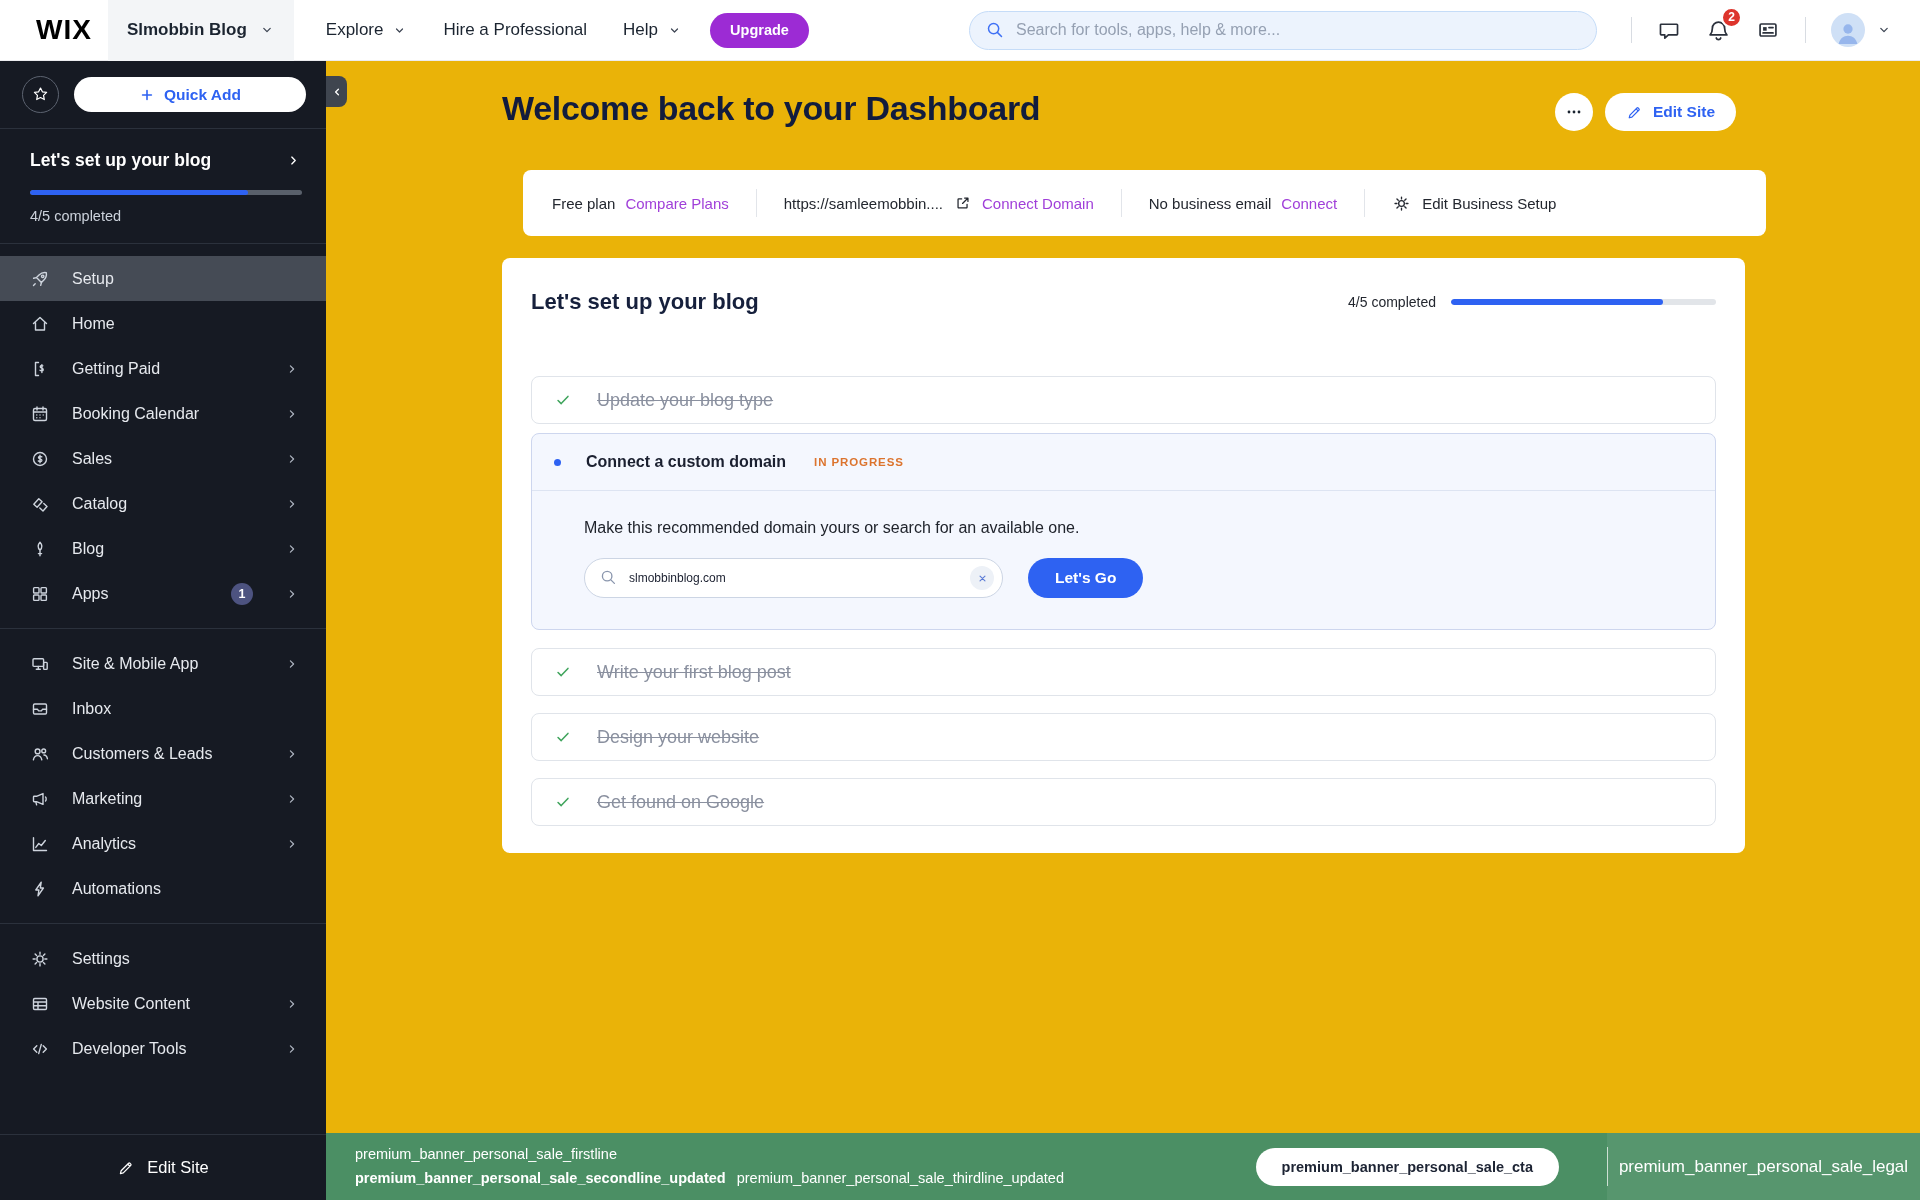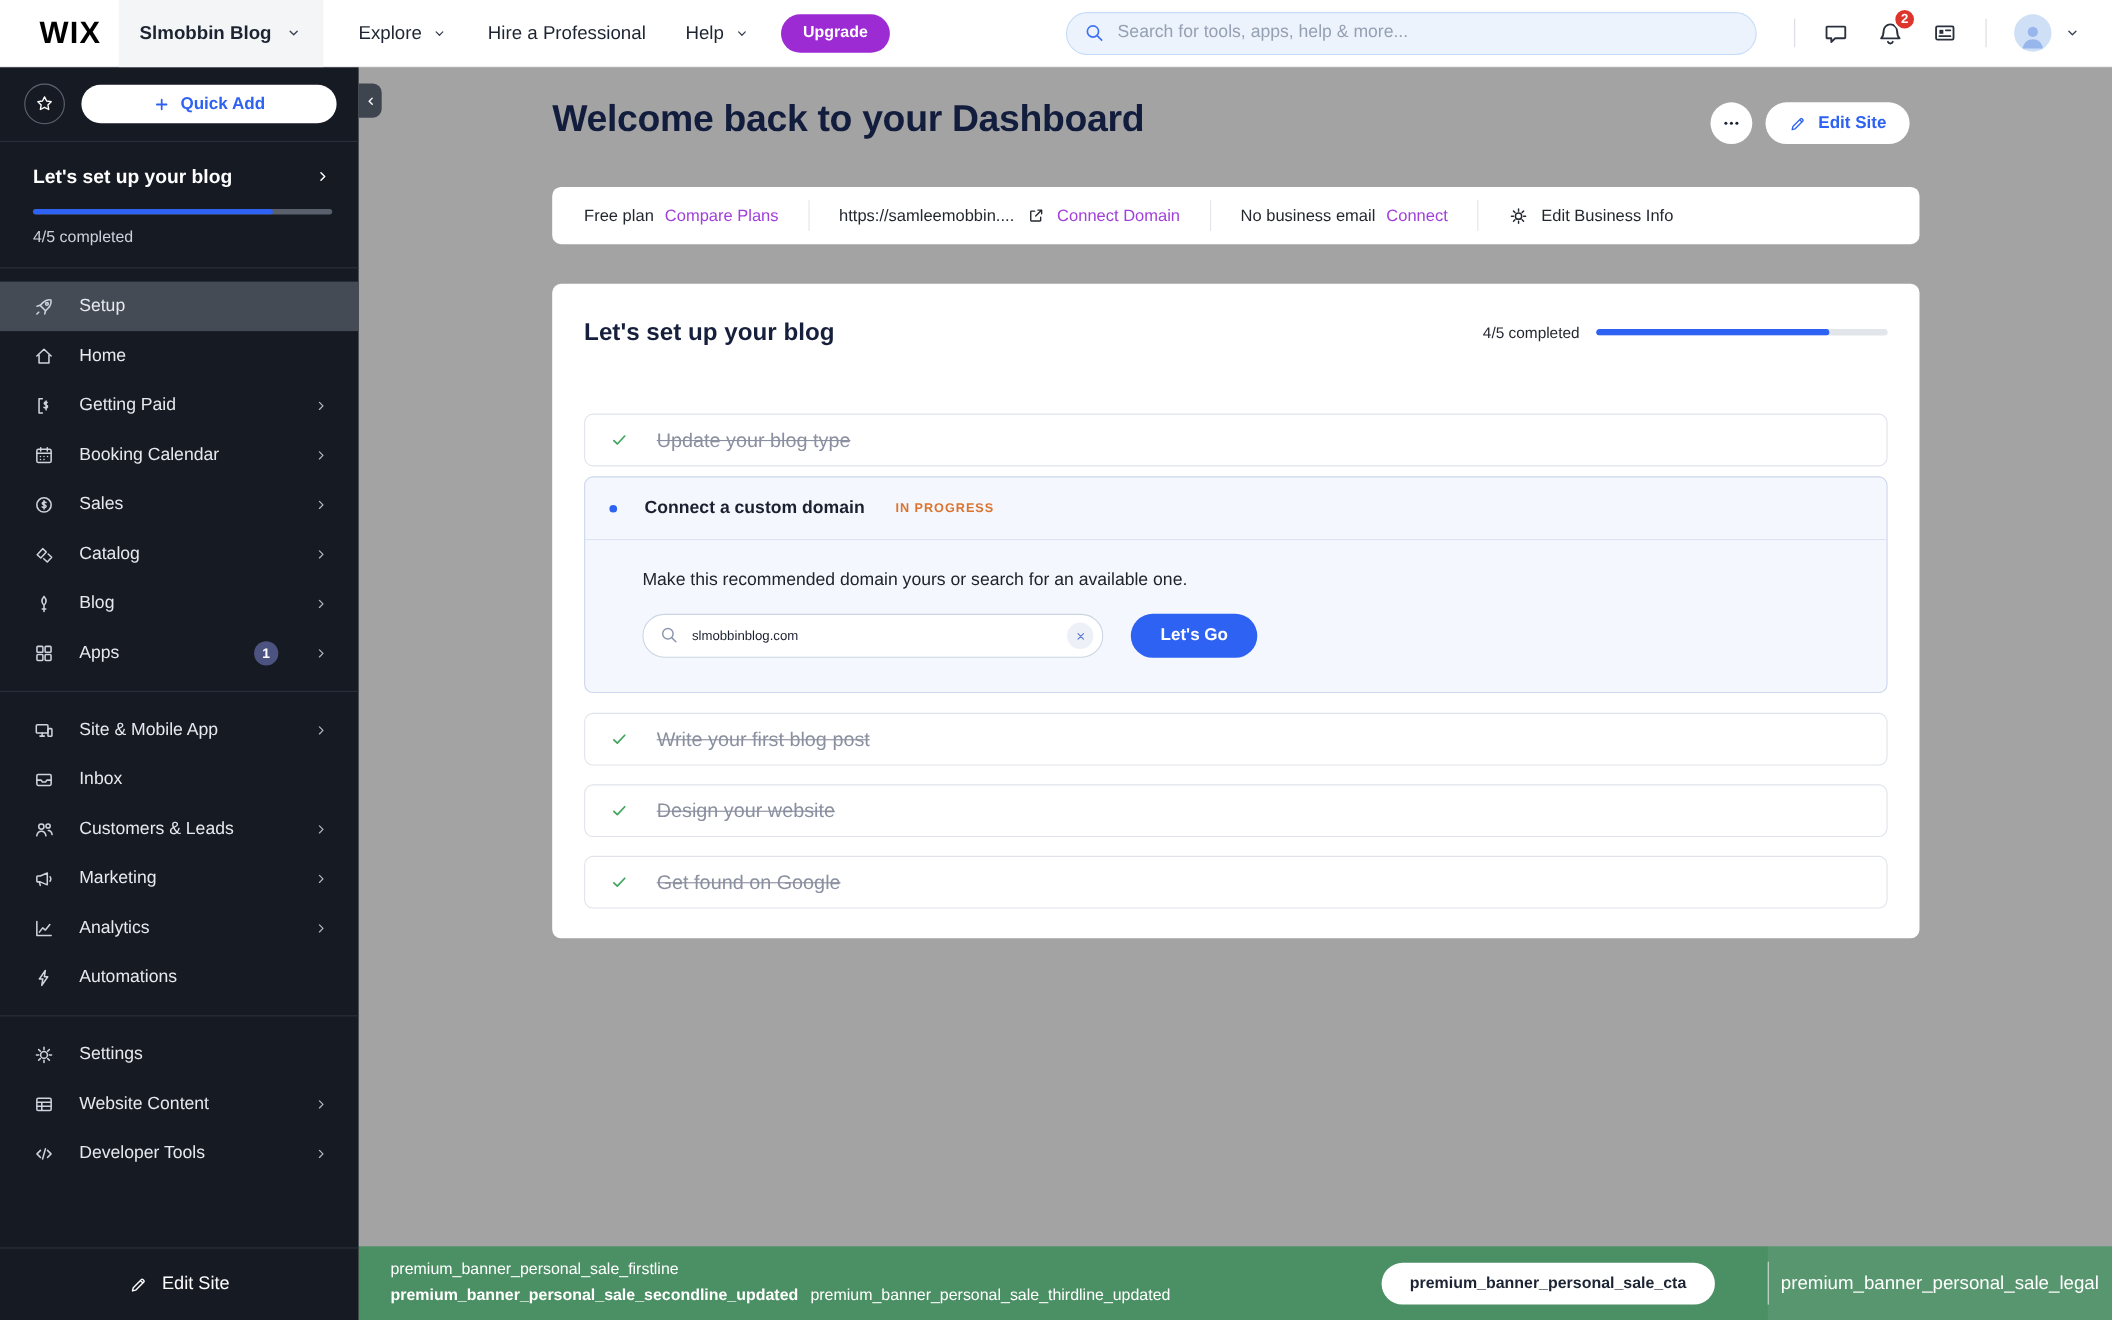--- a/index.html
+++ b/index.html
@@ -1,17 +1,17 @@
 <!DOCTYPE html>
 <html><head>
 <meta charset="utf-8">
 <style>
   * { margin:0; padding:0; box-sizing:border-box; }
   html,body { width:1920px; height:1200px; font-family:"Liberation Sans",sans-serif; }
-  .screen { position:relative; width:1920px; height:1200px; overflow:hidden; background:#a3a3a3; }
+  .screen { position:relative; width:1920px; height:1200px; overflow:hidden; background:#eab308; }
 
   
   .topbar { position:absolute; top:0; left:0; width:100%; height:61px; background:#fff; display:flex; align-items:center; z-index:30; border-bottom:1px solid #ececef; }
   .logo { font-weight:900; font-size:28px; letter-spacing:1px; color:#000; margin-left:36px; }
   .site-menu { height:61px; display:flex; align-items:center; gap:12px; padding:0 19px; background:#f3f5f7; margin-left:16px; font-size:17px; font-weight:600; color:#1b2430; cursor:pointer; }
   .topnav { display:flex; align-items:center; gap:36px; margin-left:32px; font-size:17px; color:#1b2430; }
   .topnav-item { display:flex; align-items:center; gap:9px; cursor:pointer; }
   .chev { color:#3d4553; display:flex; }
   .upgrade-btn { margin-left:28px; background:#9c2bd4; color:#fff; font-size:14.5px; font-weight:600; height:35px; padding:0 20px; border-radius:18px; display:flex; align-items:center; cursor:pointer; border:none; }
   .search-wrap { position:relative; margin-left:auto; width:628px; height:39px; }
@@ -45,21 +45,21 @@
   .sb-badge { width:22px; height:22px; border-radius:50%; background:#4d5380; color:#fff; font-size:12.5px; font-weight:600; display:flex; align-items:center; justify-content:center; margin-right:9px; }
   .sb-group-div { height:1px; background:#2b313c; margin:12px 0; }
   .sb-bottom { margin-top:auto; border-top:1px solid #2b313c; height:66px; display:flex; align-items:center; justify-content:center; gap:12px; font-size:16.5px; color:#fff; cursor:pointer; }
   .collapse-tab { position:absolute; left:326px; top:76px; width:21px; height:31px; background:#3f454f; border:none; border-radius:0 8px 8px 0; display:flex; align-items:center; justify-content:center; color:#fff; z-index:26; cursor:pointer; }
 
   
   .main-title { position:absolute; left:502px; top:89px; font-size:34px; font-weight:700; color:#121c3d; letter-spacing:-0.3px; }
   .hdr-more { position:absolute; left:1555px; top:93px; width:38px; height:38px; border-radius:50%; background:#fff; border:none; display:flex; align-items:center; justify-content:center; color:#1b2430; cursor:pointer; }
   .hdr-edit { position:absolute; left:1605px; top:93px; height:38px; border-radius:19px; background:#fff; border:none; display:flex; align-items:center; gap:10px; padding:0 21px; color:#2e62f2; font-size:15.5px; font-weight:600; cursor:pointer; font-family:inherit; }
 
-  .infobar { position:absolute; left:502px; top:170px; width:1243px; height:52px; background:#fff; border-radius:8px; display:flex; align-items:center; padding:0 29px; font-size:15px; color:#23272f; }
+  .infobar { position:absolute; left:523px; top:170px; width:1243px; height:66px; background:#fff; border-radius:8px; display:flex; align-items:center; padding:0 29px; font-size:15px; color:#23272f; }
   .vdiv2 { width:1px; height:28px; background:#e2e5ea; margin:0 27px; }
   .purple-link { color:#a03fd9; margin-left:10px; font-weight:500; cursor:pointer; }
   .ib-icon { display:flex; color:#23272f; margin-left:11px; cursor:pointer; }
   .ib-gear-item { display:flex; align-items:center; gap:11px; cursor:pointer; }
 
   .setup-card { position:absolute; left:502px; top:258px; width:1243px; height:595px; background:#fff; border-radius:8px; padding:30px 29px; }
   .card-head { display:flex; align-items:center; justify-content:space-between; height:28px; }
   .card-title { font-size:22px; font-weight:700; color:#16203c; }
   .card-progress { display:flex; align-items:center; gap:15px; font-size:14px; color:#23272f; }
   .card-bar { width:265px; height:6px; border-radius:3px; background:#e2e5e9; overflow:hidden; }
@@ -502,21 +502,21 @@
     <span>No business email</span>
     <a class="purple-link">Connect</a>
     <span class="vdiv2"></span>
     <span class="ib-gear-item">
       <span class="ib-icon" style="margin-left:0">
           <svg viewBox="0 0 20 20" width="19" height="19" fill="none" stroke="currentColor" stroke-width="1.4" stroke-linecap="round">
             <circle cx="10" cy="10" r="3"></circle>
             <path d="M10 3.2v2M10 14.8v2M3.2 10h2M14.8 10h2M5.2 5.2l1.4 1.4M13.4 13.4l1.4 1.4M14.8 5.2l-1.4 1.4M6.6 13.4l-1.4 1.4"></path>
           </svg>
         </span>
-      <span>Edit Business Info</span>
+      <span>Edit Business Setup</span>
     </span>
   </div>
 
   <section class="setup-card">
     <div class="card-head">
       <div class="card-title">Let's set up your blog</div>
       <div class="card-progress">
         <span>4/5 completed</span>
         <span class="card-bar">
             <span class="card-bar-fill" style="display: block; width: 80%;"></span>

